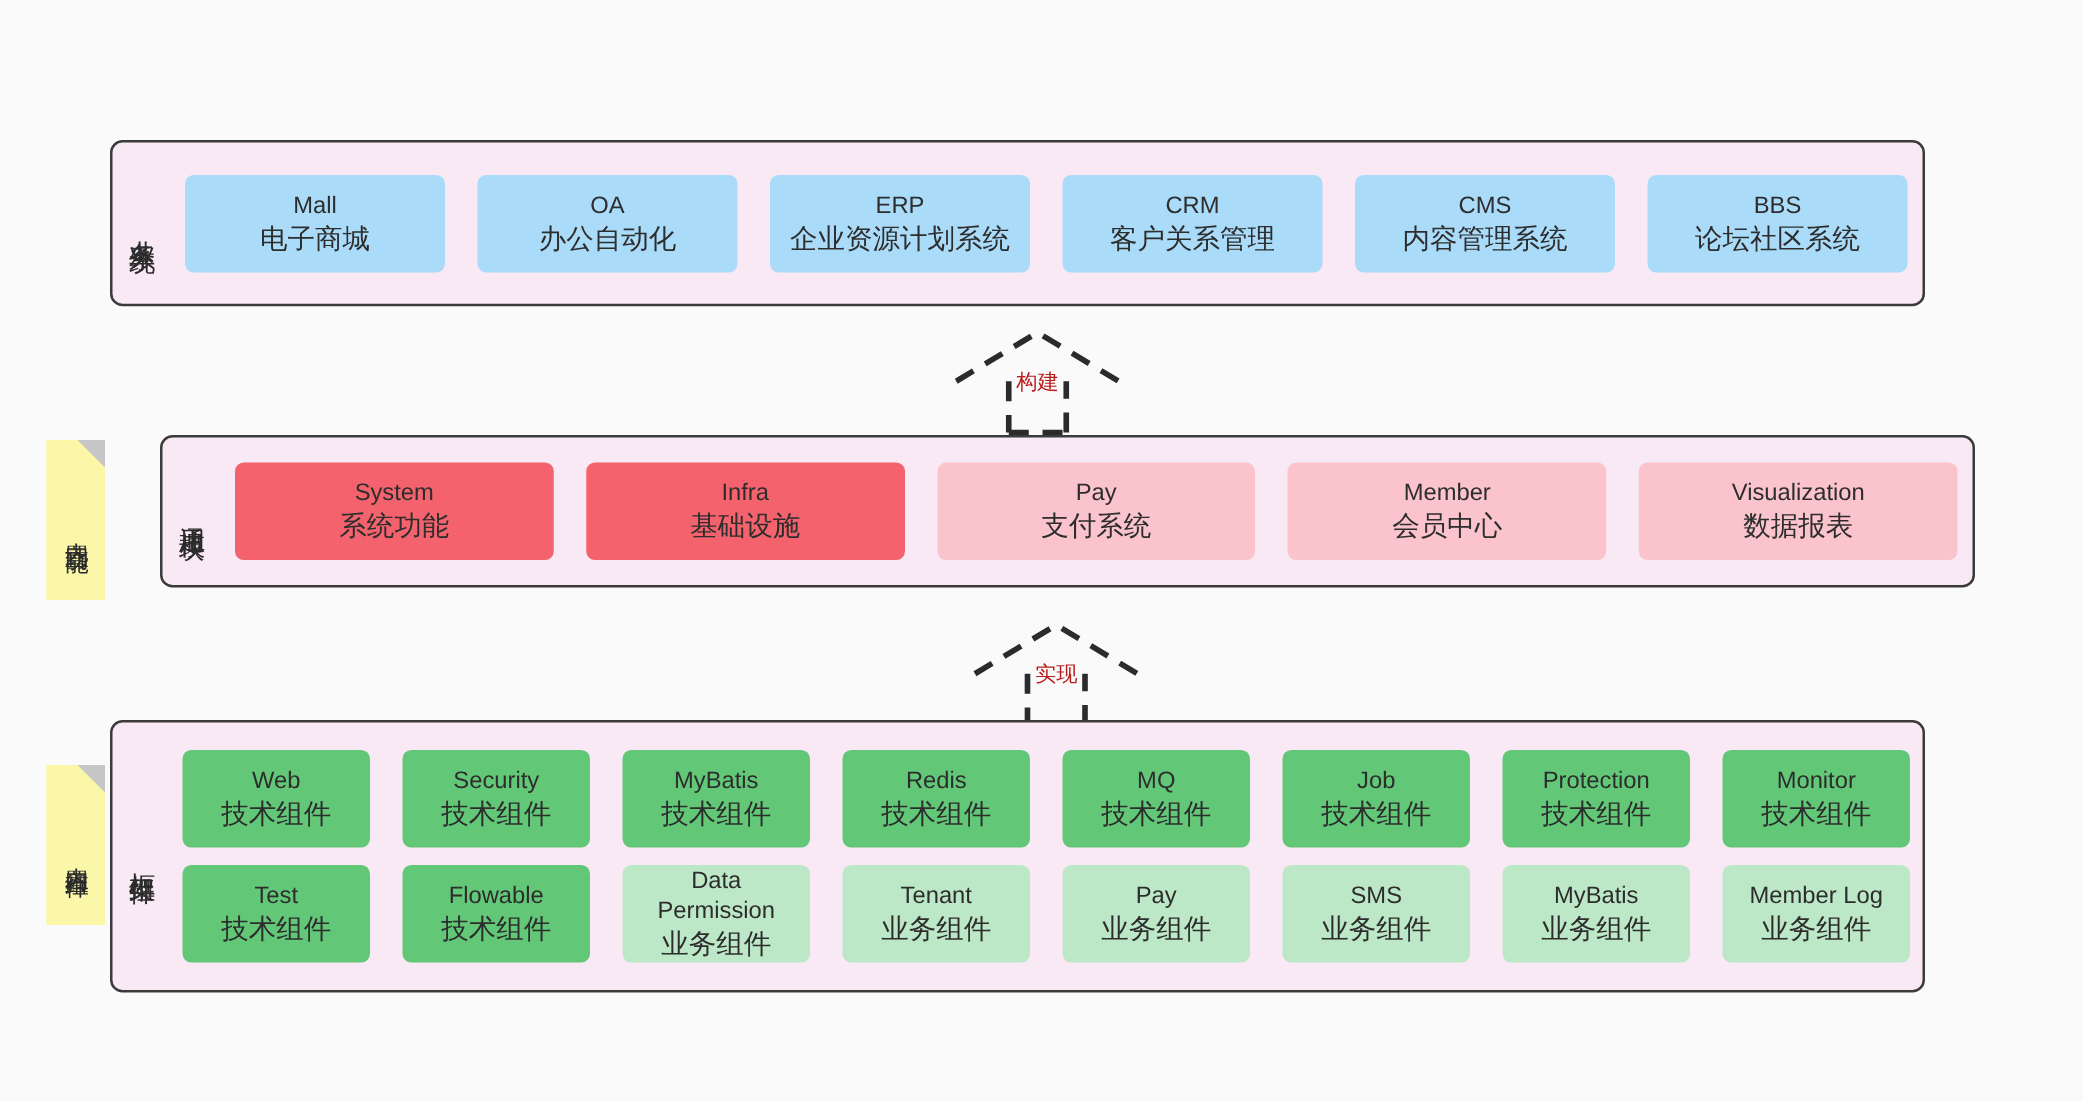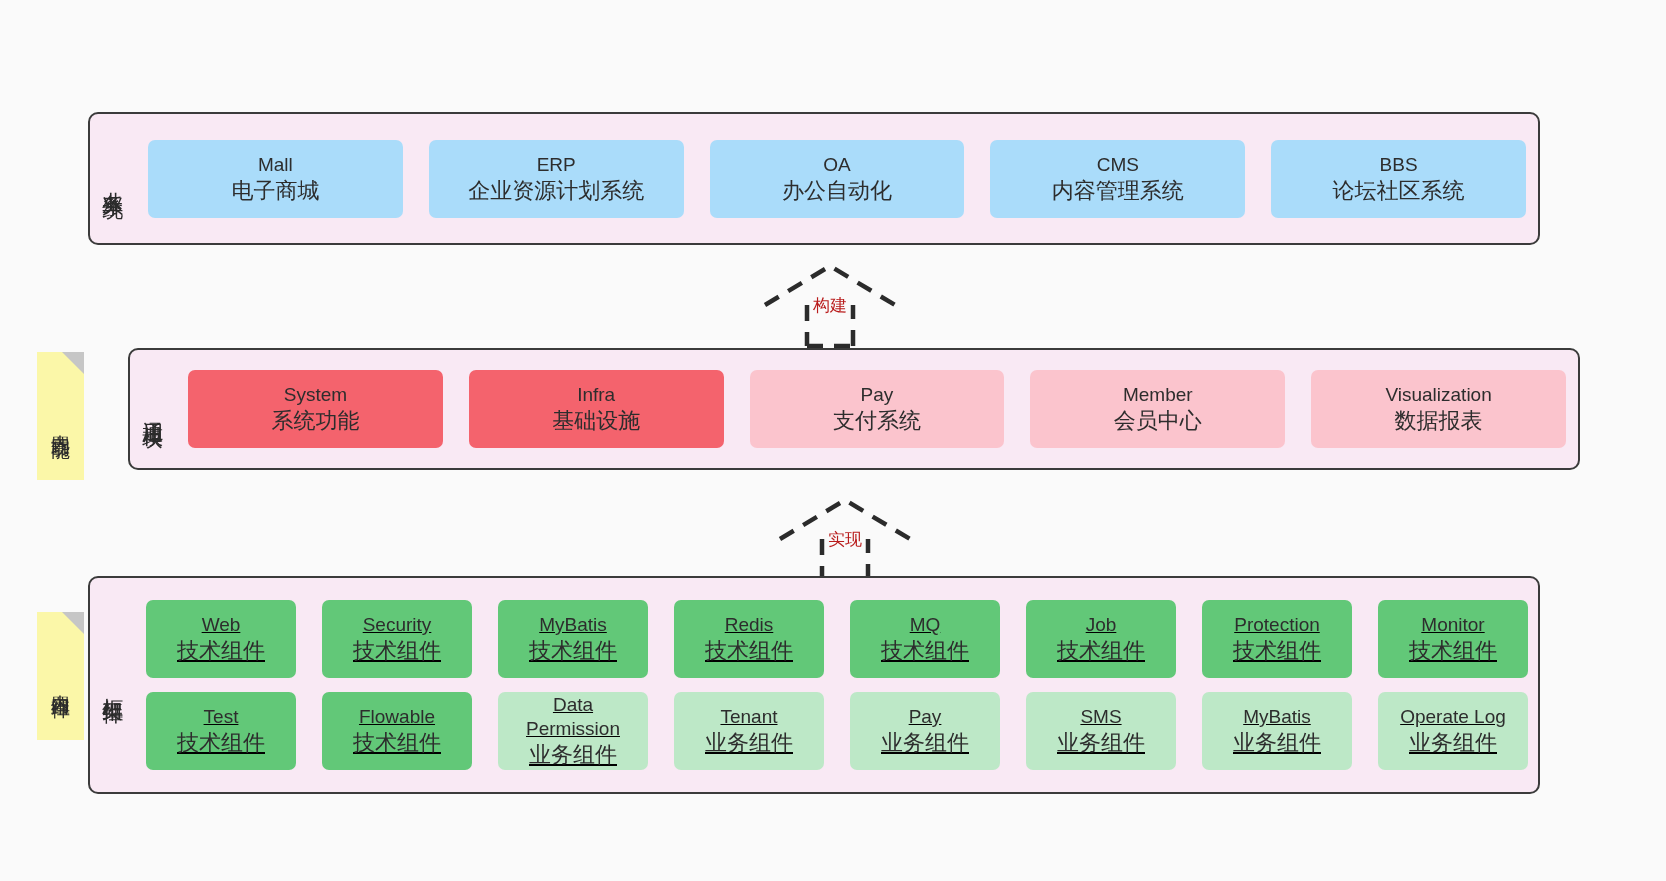--- a/index.html
+++ b/index.html
@@ -51,21 +51,20 @@
     padding: 0 10px;
   }
 
   .layer-rows {
     flex: 1 1 auto;
     display: flex;
     flex-direction: column;
     justify-content: center;
     gap: 14px;
     padding: 0 10px;
-    text-decoration: underline;
   }
 
   .row {
     display: flex;
     gap: 26px;
   }
 
   
   .node {
     flex: 1 1 0;
@@ -155,26 +154,30 @@
 
   <div class="layer" id="layer-business">
     <div class="layer-title">业务系统</div>
     <div class="layer-body">
       <div class="row" style="flex:1 1 auto;">
         <div class="node blue">
           <span class="t1">Mall</span>
           <span class="t2">电子商城</span>
         </div>
         <div class="node blue">
+          <span class="t1">OA</span>
+          <span class="t2">办公自动化</span>
+        </div>
+        <div class="node blue">
           <span class="t1">ERP</span>
           <span class="t2">企业资源计划系统</span>
         </div>
         <div class="node blue">
-          <span class="t1">OA</span>
-          <span class="t2">办公自动化</span>
+          <span class="t1">CRM</span>
+          <span class="t2">客户关系管理</span>
         </div>
         <div class="node blue">
           <span class="t1">CMS</span>
           <span class="t2">内容管理系统</span>
         </div>
         <div class="node blue">
           <span class="t1">BBS</span>
           <span class="t2">论坛社区系统</span>
         </div>
       </div>
@@ -297,21 +300,21 @@
         </div>
         <div class="node lgreen">
           <span class="t1">SMS</span>
           <span class="t2">业务组件</span>
         </div>
         <div class="node lgreen">
           <span class="t1">MyBatis</span>
           <span class="t2">业务组件</span>
         </div>
         <div class="node lgreen">
-          <span class="t1">Operate Log</span>
+          <span class="t1">Member Log</span>
           <span class="t2">业务组件</span>
         </div>
       </div>
 
     </div>
   </div>
 
 </div>
 
 </body></html>

